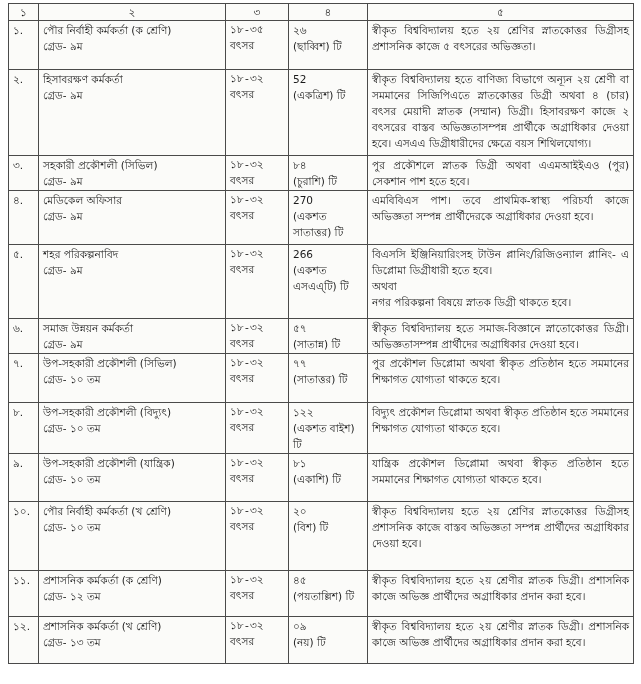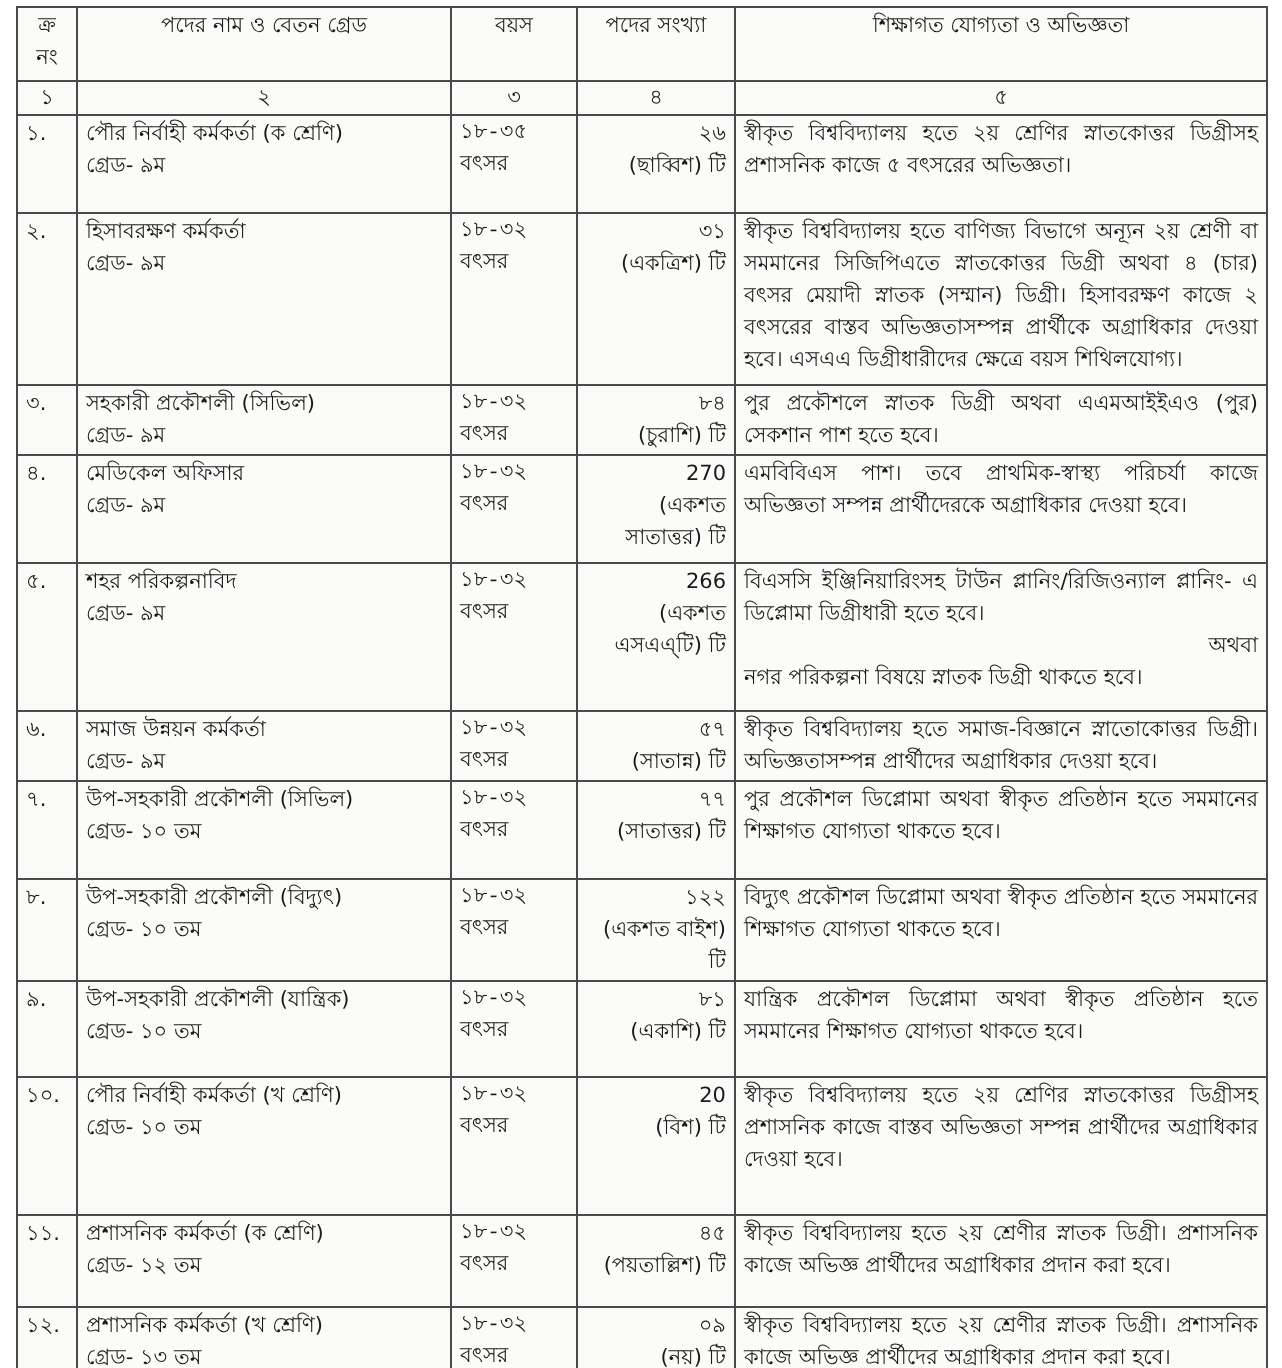--- a/index.html
+++ b/index.html
@@ -16,45 +16,38 @@
   }
   col.c1 { width: 30px; } col.c2 { width: 187px; } col.c3 { width: 63px; }
   col.c4 { width: 79px; } col.c5 { width: 266px; }
   tr.head th { height: 34px; text-align: center; }
   tr.nums td { height: 16px; text-align: center; line-height: 16px; padding: 0 4px; }
   td.sl { text-align: left; }
   td.age { text-align: left; padding-left: 8px; font-family: Liberation Mono, monospace; }
   td.count { text-align: center; }
   td.qual { text-align: justify; }
   .line { display: block; }
-  .center { display: block; text-align: right; }
+  .center { display: block; text-align: left; }
   tr.r1 td { height: 46px; } tr.r2 td { height: 83px; } tr.r3 td { height: 25px; }
   tr.r4 td { height: 51px; } tr.r5 td { height: 71px; } tr.r6 td { height: 25px; }
   tr.r7 td { height: 46px; } tr.r8 td { height: 46px; } tr.r9 td { height: 45px; }
   tr.r10 td { height: 66px; } tr.r11 td { height: 43px; } tr.r12 td { height: 44px; }
 </style>
 </head>
 <body>
 
 <table class="jobs">
   <colgroup>
       <col class="c1">
       <col class="c2">
       <col class="c3">
       <col class="c4">
       <col class="c5">
     </colgroup>
   <thead>
-    <tr class="head">
-      <th>ক্র নং</th>
-      <th>পদের নাম ও বেতন গ্রেড</th>
-      <th>বয়স</th>
-      <th>পদের সংখ্যা</th>
-      <th>শিক্ষাগত যোগ্যতা ও অভিজ্ঞতা</th>
-    </tr>
     <tr class="nums">
       <td>১</td>
       <td>২</td>
       <td>৩</td>
       <td>৪</td>
       <td>৫</td>
     </tr>
   </thead>
   <tbody id="rows-body">
       <tr class="r1">
@@ -73,21 +66,21 @@
         </td>
       </tr>
       <tr class="r2">
         <td class="sl">২.</td>
         <td>
           <span class="line">হিসাবরক্ষণ কর্মকর্তা</span>
           <span class="line">গ্রেড- ৯ম</span>
         </td>
         <td class="age">১৮-৩২ বৎসর</td>
         <td class="count">
-          <span class="center">৩১</span>
+          <span class="center">52</span>
           <span class="center">(একত্রিশ) টি</span>
         </td>
         <td class="qual">
           <span class="line">স্বীকৃত বিশ্ববিদ্যালয় হতে বাণিজ্য বিভাগে অন্যূন ২য় শ্রেণী বা সমমানের সিজিপিএতে স্নাতকোত্তর ডিগ্রী অথবা ৪ (চার) বৎসর মেয়াদী স্নাতক (সম্মান) ডিগ্রী। হিসাবরক্ষণ কাজে ২ বৎসরের বাস্তব অভিজ্ঞতাসম্পন্ন প্রার্থীকে অগ্রাধিকার দেওয়া হবে। এসএএ ডিগ্রীধারীদের ক্ষেত্রে বয়স শিথিলযোগ্য।</span>
         </td>
       </tr>
       <tr class="r3">
         <td class="sl">৩.</td>
         <td>
           <span class="line">সহকারী প্রকৌশলী (সিভিল)</span>
@@ -195,21 +188,21 @@
         </td>
       </tr>
       <tr class="r10">
         <td class="sl">১০.</td>
         <td>
           <span class="line">পৌর নির্বাহী কর্মকর্তা (খ শ্রেণি)</span>
           <span class="line">গ্রেড- ১০ তম</span>
         </td>
         <td class="age">১৮-৩২ বৎসর</td>
         <td class="count">
-          <span class="center">20</span>
+          <span class="center">২০</span>
           <span class="center">(বিশ) টি</span>
         </td>
         <td class="qual">
           <span class="line">স্বীকৃত বিশ্ববিদ্যালয় হতে ২য় শ্রেণির স্নাতকোত্তর ডিগ্রীসহ প্রশাসনিক কাজে বাস্তব অভিজ্ঞতা সম্পন্ন প্রার্থীদের অগ্রাধিকার দেওয়া হবে।</span>
         </td>
       </tr>
       <tr class="r11">
         <td class="sl">১১.</td>
         <td>
           <span class="line">প্রশাসনিক কর্মকর্তা (ক শ্রেণি)</span>

